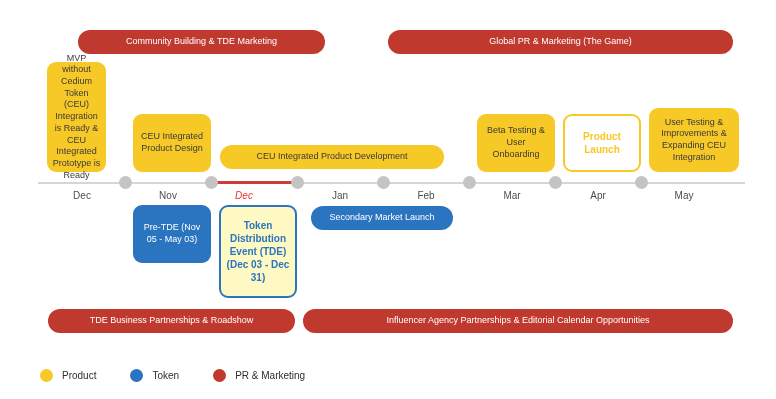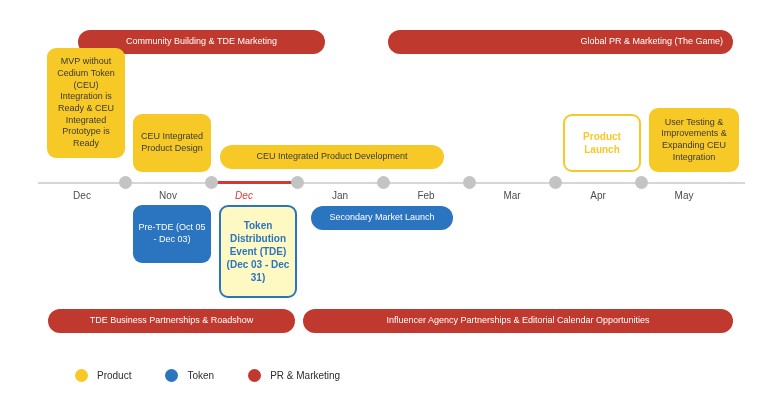--- a/index.html
+++ b/index.html
@@ -111,21 +111,20 @@
     color: #e8352c;
   }
 
   
   #legend {
     position: absolute;
     left: 40px;
     top: 369px;
     display: flex;
     align-items: center;
-    margin-left: 35px;
   }
   .legend-item {
     display: flex;
     align-items: center;
     margin-right: 34px;
   }
   .legend-swatch {
     width: 13px;
     height: 13px;
     border-radius: 50%;
@@ -139,36 +138,39 @@
 </style>
 </head>
 <body>
 
 <div id="roadmap">
 
   <div class="pill red-fill" style="left:48px; top:30px; width:247px; height:24px;margin-left:30px;">
     <span>Community Building &amp; TDE Marketing</span>
   </div>
 
-  <div class="pill red-fill" style="left:388px; top:30px; width:345px; height:24px;justify-content:flex-end;">
+  <div class="pill red-fill" style="left:388px; top:30px; width:345px; height:24px;">
     <span>Global PR &amp; Marketing (The Game)</span>
   </div>
 
-  <div class="card yellow-fill" style="left:47px; top:48px; width:78px; height:110px;">
+  <div class="card yellow-fill" style="left:47px; top:62px; width:59px; height:110px;">
     <span>MVP without Cedium Token (CEU) Integration is Ready &amp; CEU Integrated Prototype is Ready</span>
   </div>
 
   <div class="card yellow-fill" style="left:133px; top:114px; width:78px; height:58px;">
     <span>CEU Integrated Product Design</span>
   </div>
 
   <div class="pill yellow-fill" style="left:220px; top:145px; width:224px; height:24px;">
     <span>CEU Integrated Product Development</span>
   </div>
 
+  <div class="card yellow-fill" style="left:477px; top:114px; width:78px; height:58px;">
+    <span>Beta Testing &amp; User Onboarding</span>
+  </div>
 
   <div class="card yellow-outline" style="left:563px; top:114px; width:78px; height:58px;">
     <span>Product Launch</span>
   </div>
 
   <div class="card yellow-fill" style="left:649px; top:108px; width:90px; height:64px;">
     <span>User Testing &amp; Improvements &amp; Expanding CEU Integration</span>
   </div>
 
   <div id="axis-line"></div>
@@ -186,21 +188,21 @@
   <div class="month-label" style="left:168px;">Nov</div>
   <div class="month-label current" style="left:244px;font-style:italic;">Dec</div>
   <div class="month-label" style="left:340px;">Jan</div>
   <div class="month-label" style="left:426px;">Feb</div>
   <div class="month-label" style="left:512px;">Mar</div>
   <div class="month-label" style="left:598px;">Apr</div>
   <div class="month-label" style="left:684px;">May</div>
 
 
   <div class="card blue-fill" style="left:133px; top:205px; width:78px; height:58px;">
-    <span>Pre-TDE (Oct 05 - Dec 03)</span>
+    <span>Pre-TDE (Nov 05 - May 03)</span>
   </div>
 
   <div class="card blue-outline" style="left:219px; top:205px; width:78px; height:93px;">
     <span>Token Distribution Event (TDE) (Dec 03 - Dec 31)</span>
   </div>
 
   <div class="pill blue-fill" style="left:311px; top:206px; width:142px; height:24px;">
     <span>Secondary Market Launch</span>
   </div>
 

